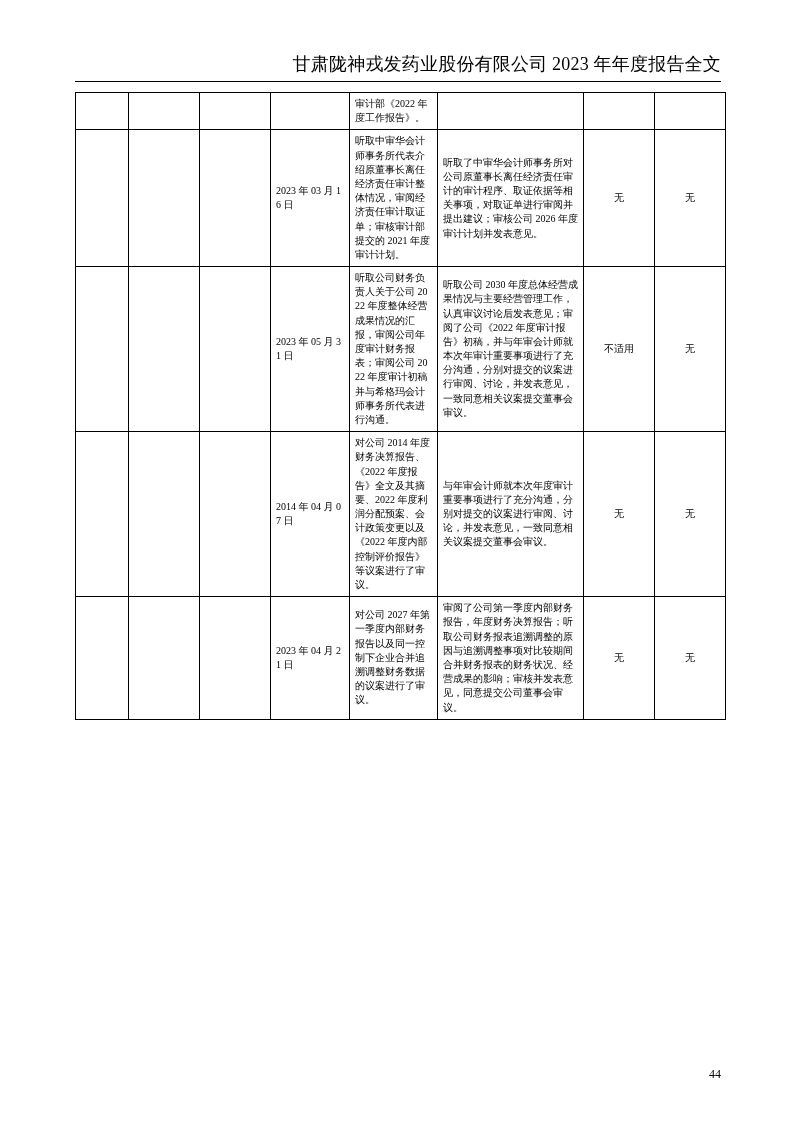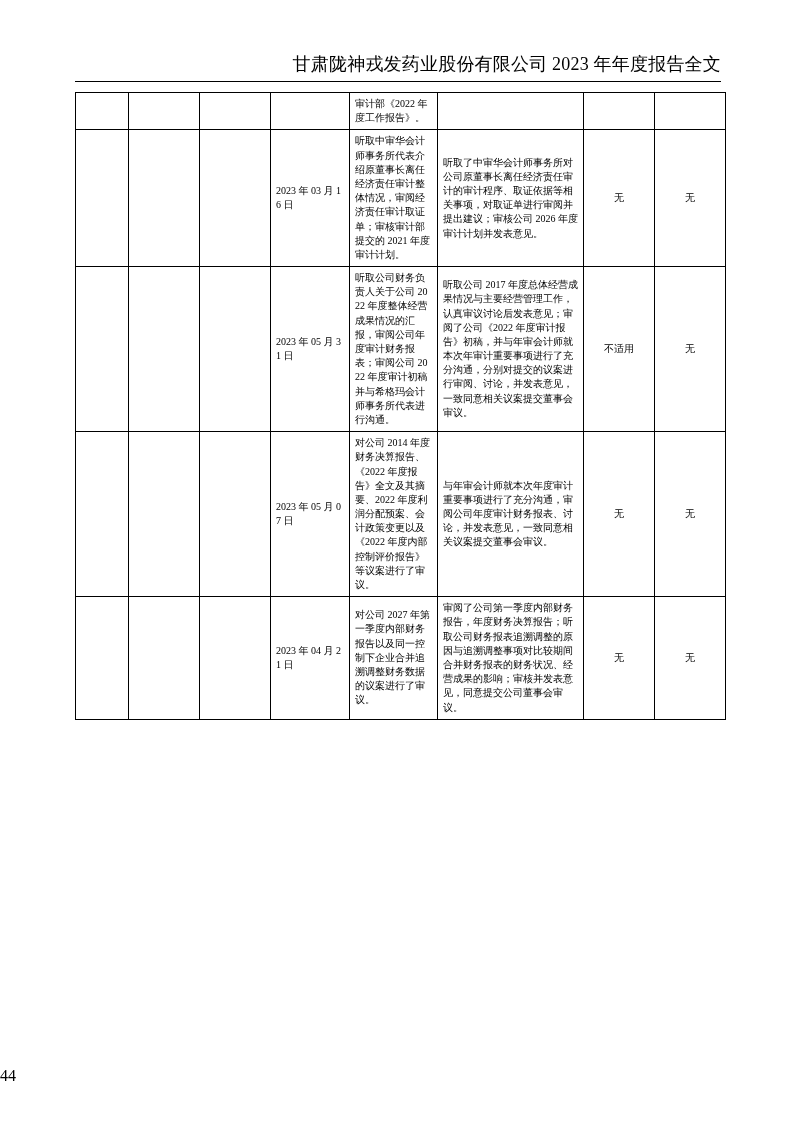--- a/index.html
+++ b/index.html
@@ -64,21 +64,22 @@
   .date-cell {
     text-align: center;
     font-size: 11.5px;
     line-height: 1.5;
   }
   .pagenum {
     position: absolute;
     left: 0;
     right: 72px;
     top: 1067px;
-    font-size: 16px;
+    text-align: right;
+    font-size: 12px;
     font-family: "Liberation Serif", serif;
   }
 </style>
 </head>
 <body>
 
 <div class="page">
 
   <div class="header">
     <span>甘肃陇神戎发药业股份有限公司 2023 年年度报告全文</span>
@@ -106,31 +107,31 @@
           <td class="c5">听取了中审华会计师事务所对公司原董事长离任经济责任审计的审计程序、取证依据等相关事项，对取证单进行审阅并提出建议；审核公司 2026 年度审计计划并发表意见。</td>
           <td class="c6">无</td>
           <td class="c7">无</td>
         </tr>
         <tr>
           <td class="c0"></td>
           <td class="c1"></td>
           <td class="c2"></td>
           <td class="c3 date-cell">2023 年 05 月 31 日</td>
           <td class="c4">听取公司财务负责人关于公司 2022 年度整体经营成果情况的汇报，审阅公司年度审计财务报表；审阅公司 2022 年度审计初稿并与希格玛会计师事务所代表进行沟通。</td>
-          <td class="c5">听取公司 2017 年度总体经营成果情况与主要经营管理工作，认真审议讨论后发表意见；审阅了公司《2022 年度审计报告》初稿，并与年审会计师就本次年审计重要事项进行了充分沟通，分别对提交的议案进行审阅、讨论，并发表意见，一致同意相关议案提交董事会审议。</td>
+          <td class="c5">听取公司 2030 年度总体经营成果情况与主要经营管理工作，认真审议讨论后发表意见；审阅了公司《2022 年度审计报告》初稿，并与年审会计师就本次年审计重要事项进行了充分沟通，分别对提交的议案进行审阅、讨论，并发表意见，一致同意相关议案提交董事会审议。</td>
           <td class="c6">不适用</td>
           <td class="c7">无</td>
         </tr>
         <tr>
           <td class="c0"></td>
           <td class="c1"></td>
           <td class="c2"></td>
-          <td class="c3 date-cell">2023 年 05 月 07 日</td>
+          <td class="c3 date-cell">2014 年 04 月 07 日</td>
           <td class="c4">对公司 2014 年度财务决算报告、《2022 年度报告》全文及其摘要、2022 年度利润分配预案、会计政策变更以及《2022 年度内部控制评价报告》等议案进行了审议。</td>
-          <td class="c5">与年审会计师就本次年度审计重要事项进行了充分沟通，审阅公司年度审计财务报表、讨论，并发表意见，一致同意相关议案提交董事会审议。</td>
+          <td class="c5">与年审会计师就本次年度审计重要事项进行了充分沟通，分别对提交的议案进行审阅、讨论，并发表意见，一致同意相关议案提交董事会审议。</td>
           <td class="c6">无</td>
           <td class="c7">无</td>
         </tr>
         <tr>
           <td class="c0"></td>
           <td class="c1"></td>
           <td class="c2"></td>
           <td class="c3 date-cell">2023 年 04 月 21 日</td>
           <td class="c4">对公司 2027 年第一季度内部财务报告以及同一控制下企业合并追溯调整财务数据的议案进行了审议。</td>
           <td class="c5">审阅了公司第一季度内部财务报告，年度财务决算报告；听取公司财务报表追溯调整的原因与追溯调整事项对比较期间合并财务报表的财务状况、经营成果的影响；审核并发表意见，同意提交公司董事会审议。</td>

